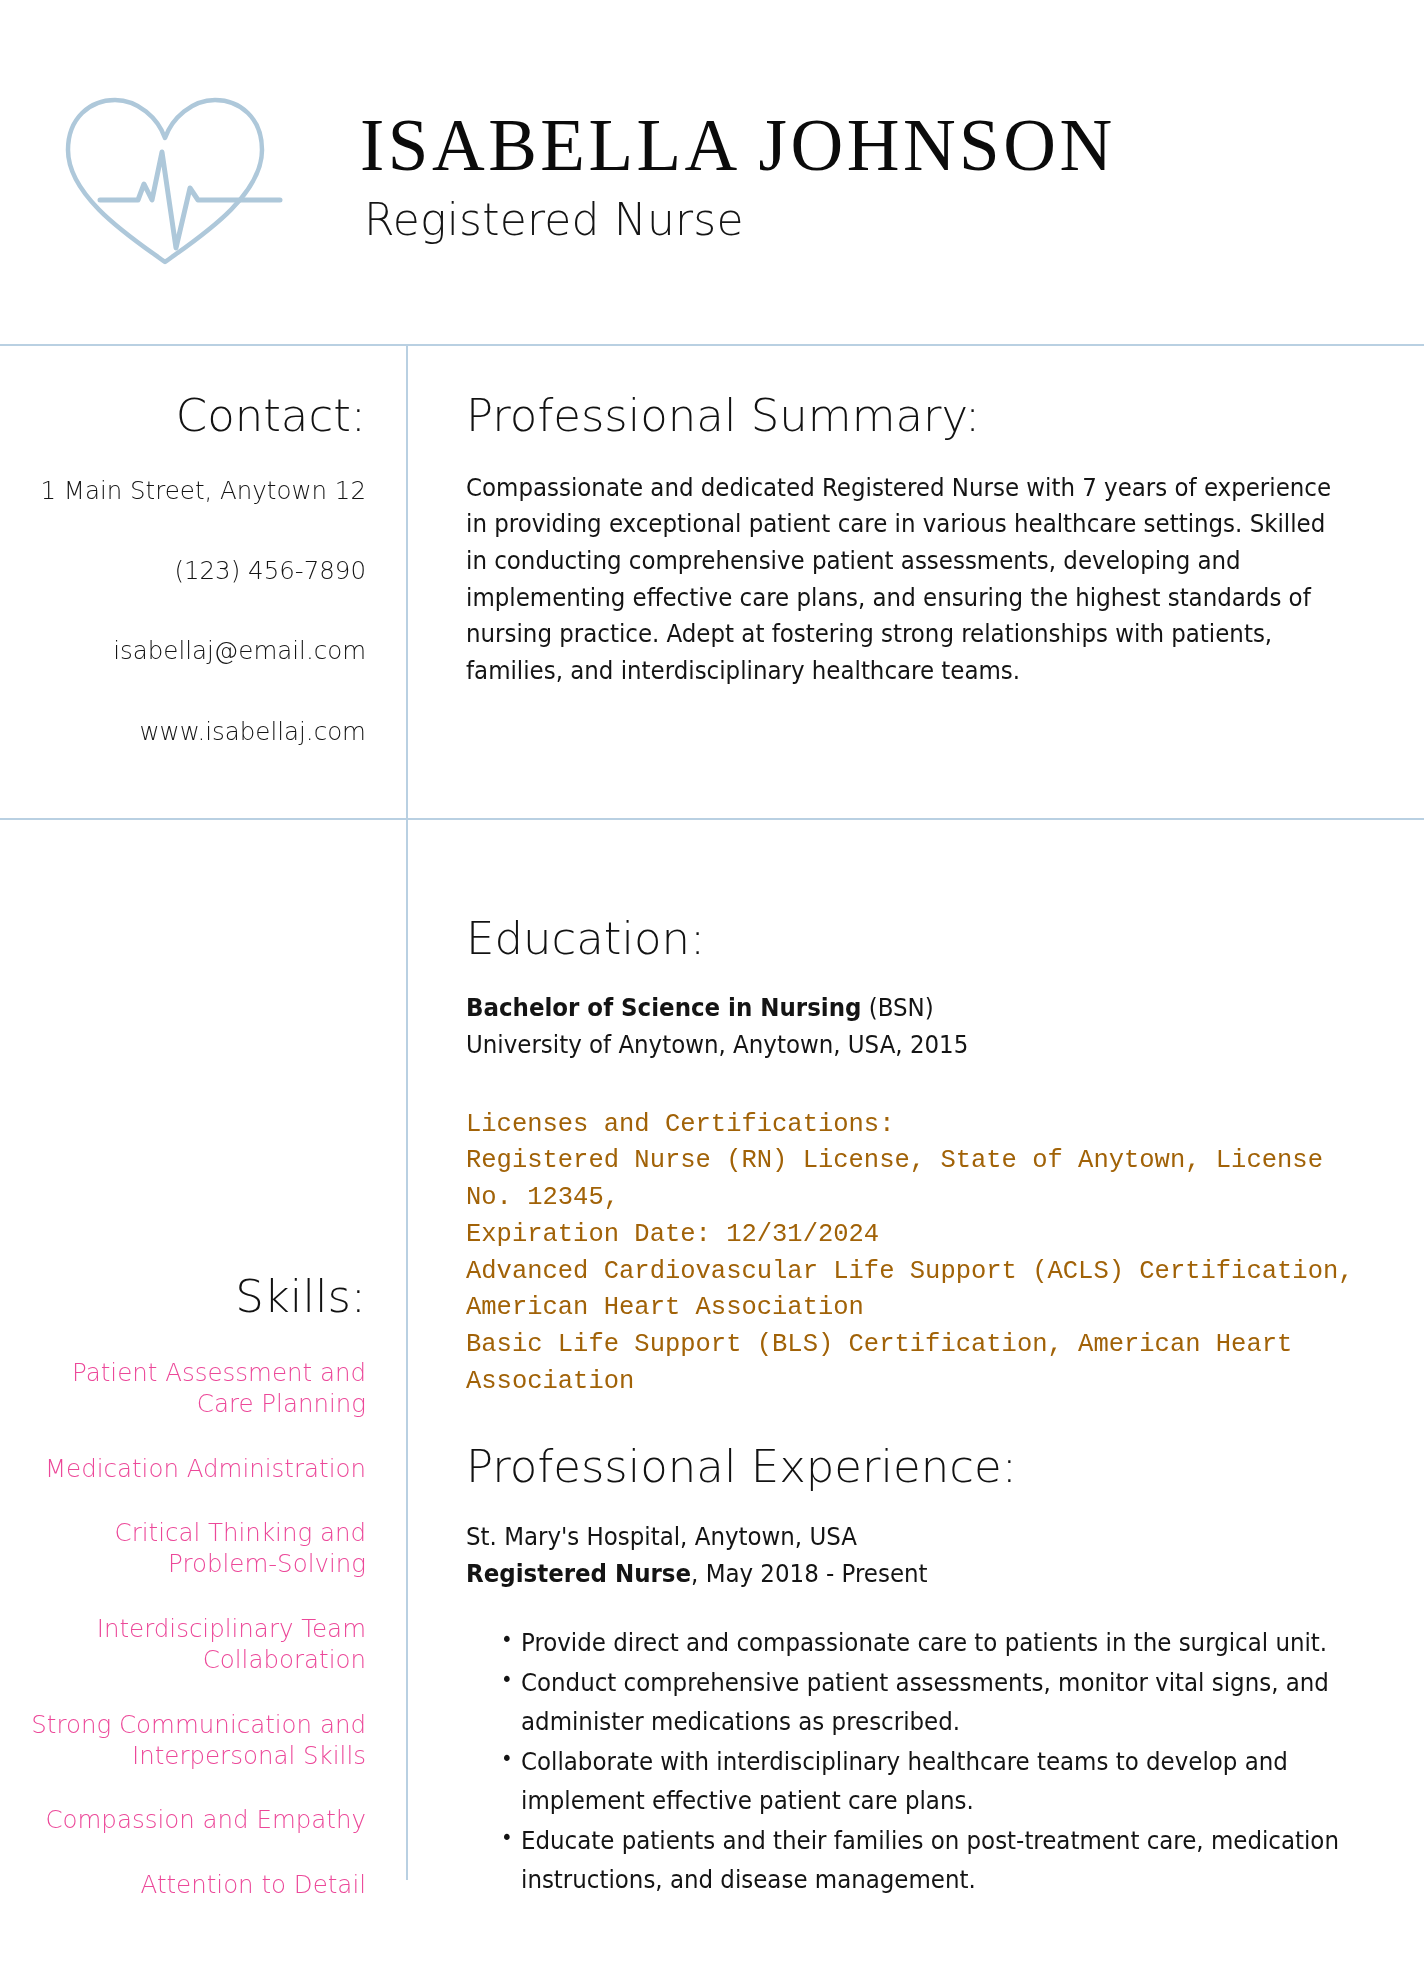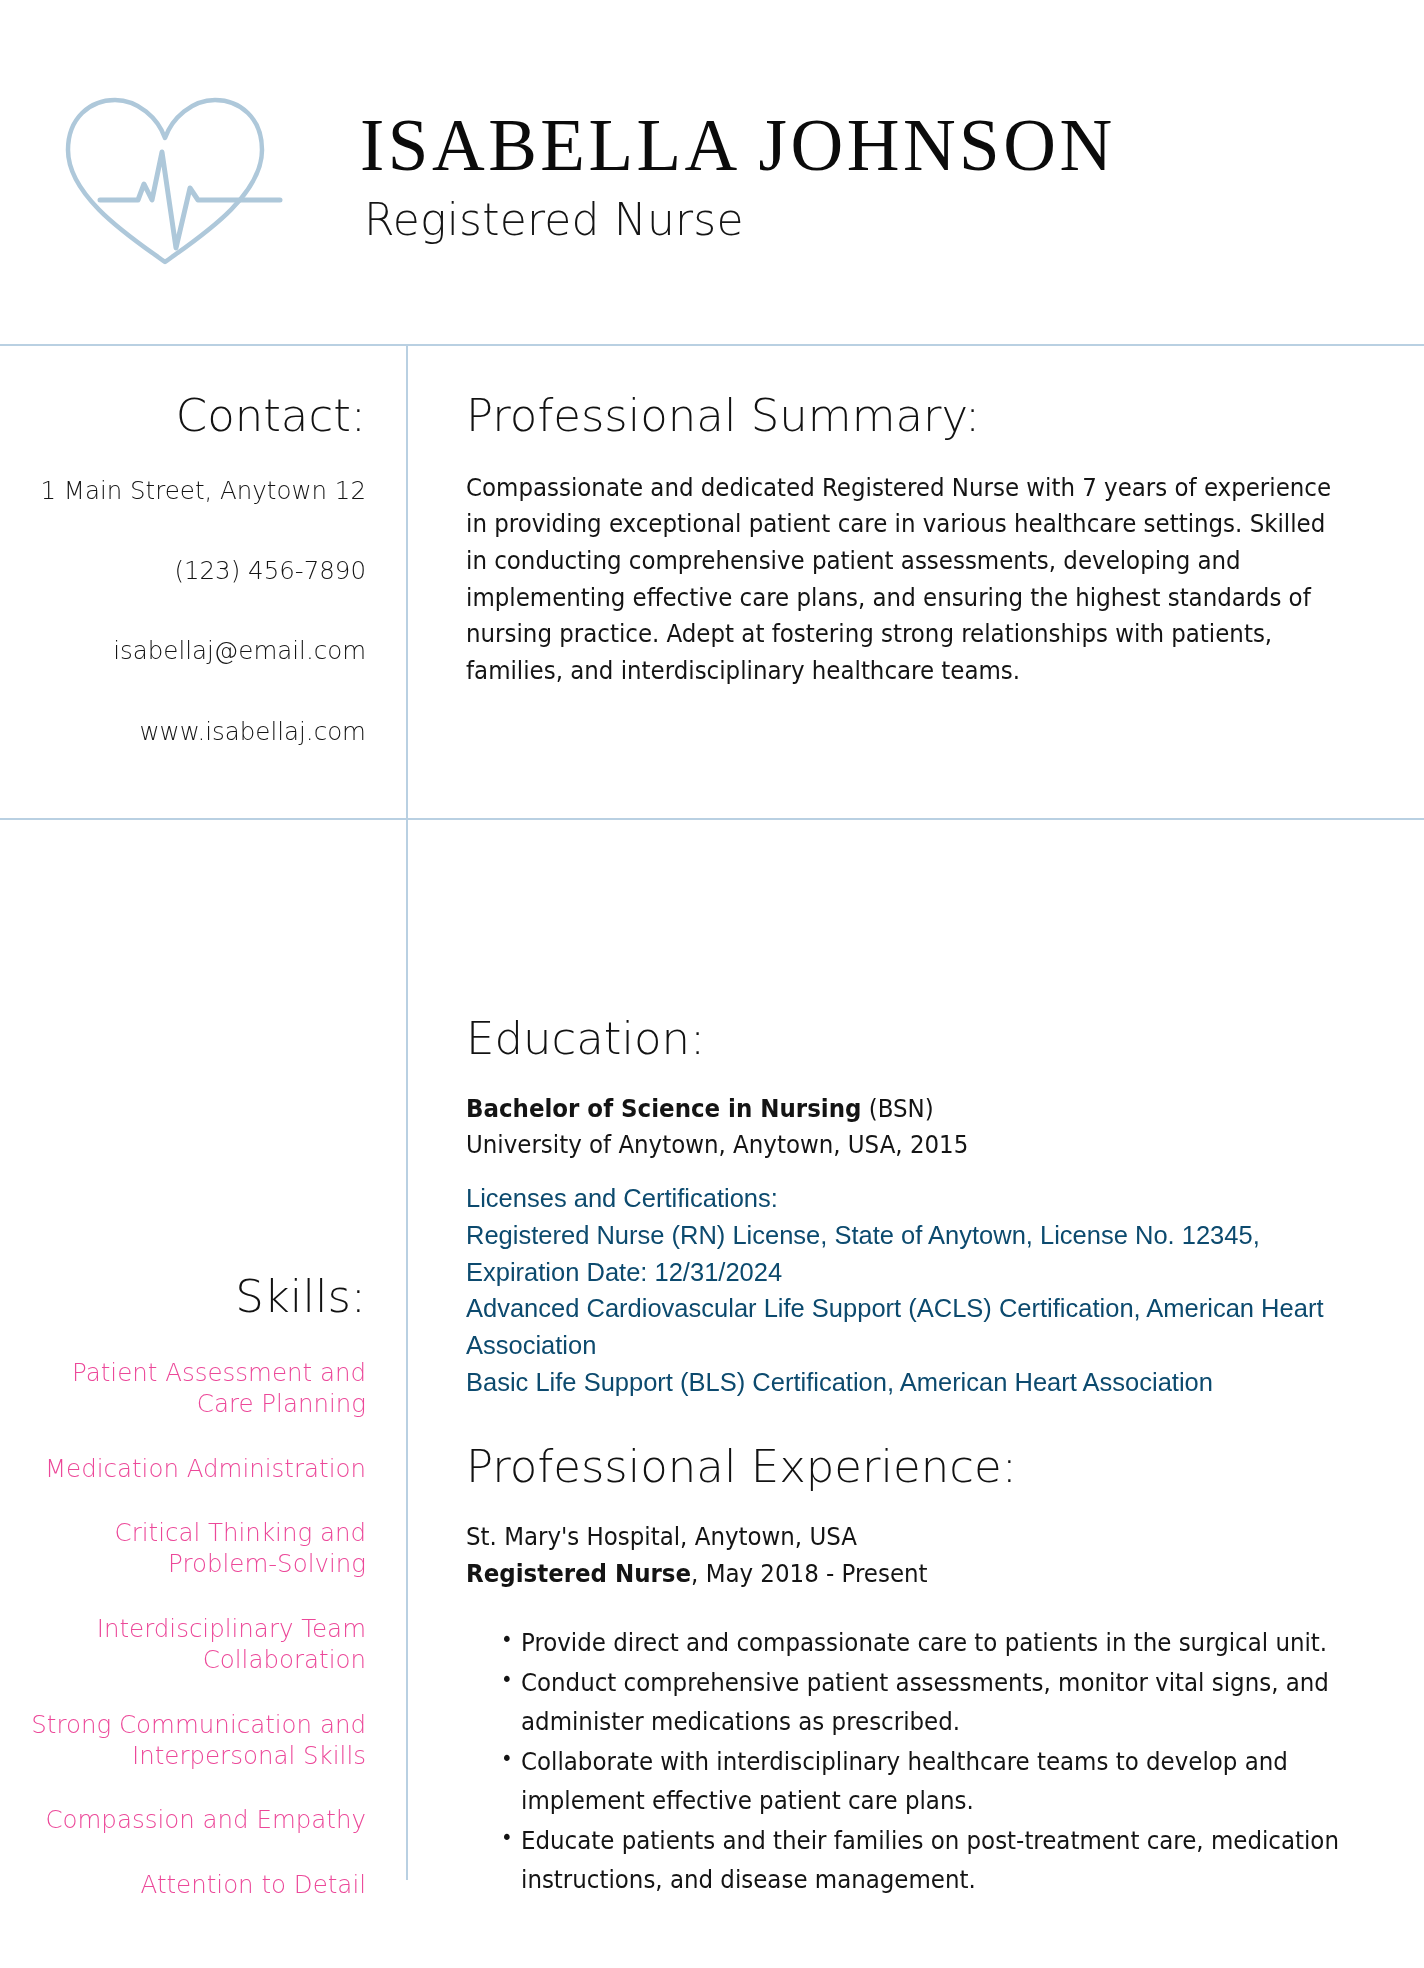--- a/index.html
+++ b/index.html
@@ -172,26 +172,26 @@
     font-family: "DejaVu Sans Condensed", "DejaVu Sans", sans-serif;
     font-weight: 400;
     font-size: 25.5px;
     line-height: 1.44;
     color: #141414;
   }
   .edu-line { white-space: nowrap; }
   .edu-strong { font-weight: 700; }
 
   .cert-block {
-    margin-top: 17px;
-    font-family: Liberation Sans, sans-serif;
+    margin-top: 44px;
+    font-family: Liberation Mono, monospace;
     font-weight: 400;
     font-size: 25.5px;
     line-height: 1.44;
-    color: #0c4a6e;
+    color: #a16207;
     max-width: 900px;
   }
   .cert-line { }
 
   .exp-meta {
     margin-top: 26px;
     font-family: "DejaVu Sans Condensed", "DejaVu Sans", sans-serif;
     font-weight: 400;
     font-size: 25.5px;
     line-height: 1.44;

